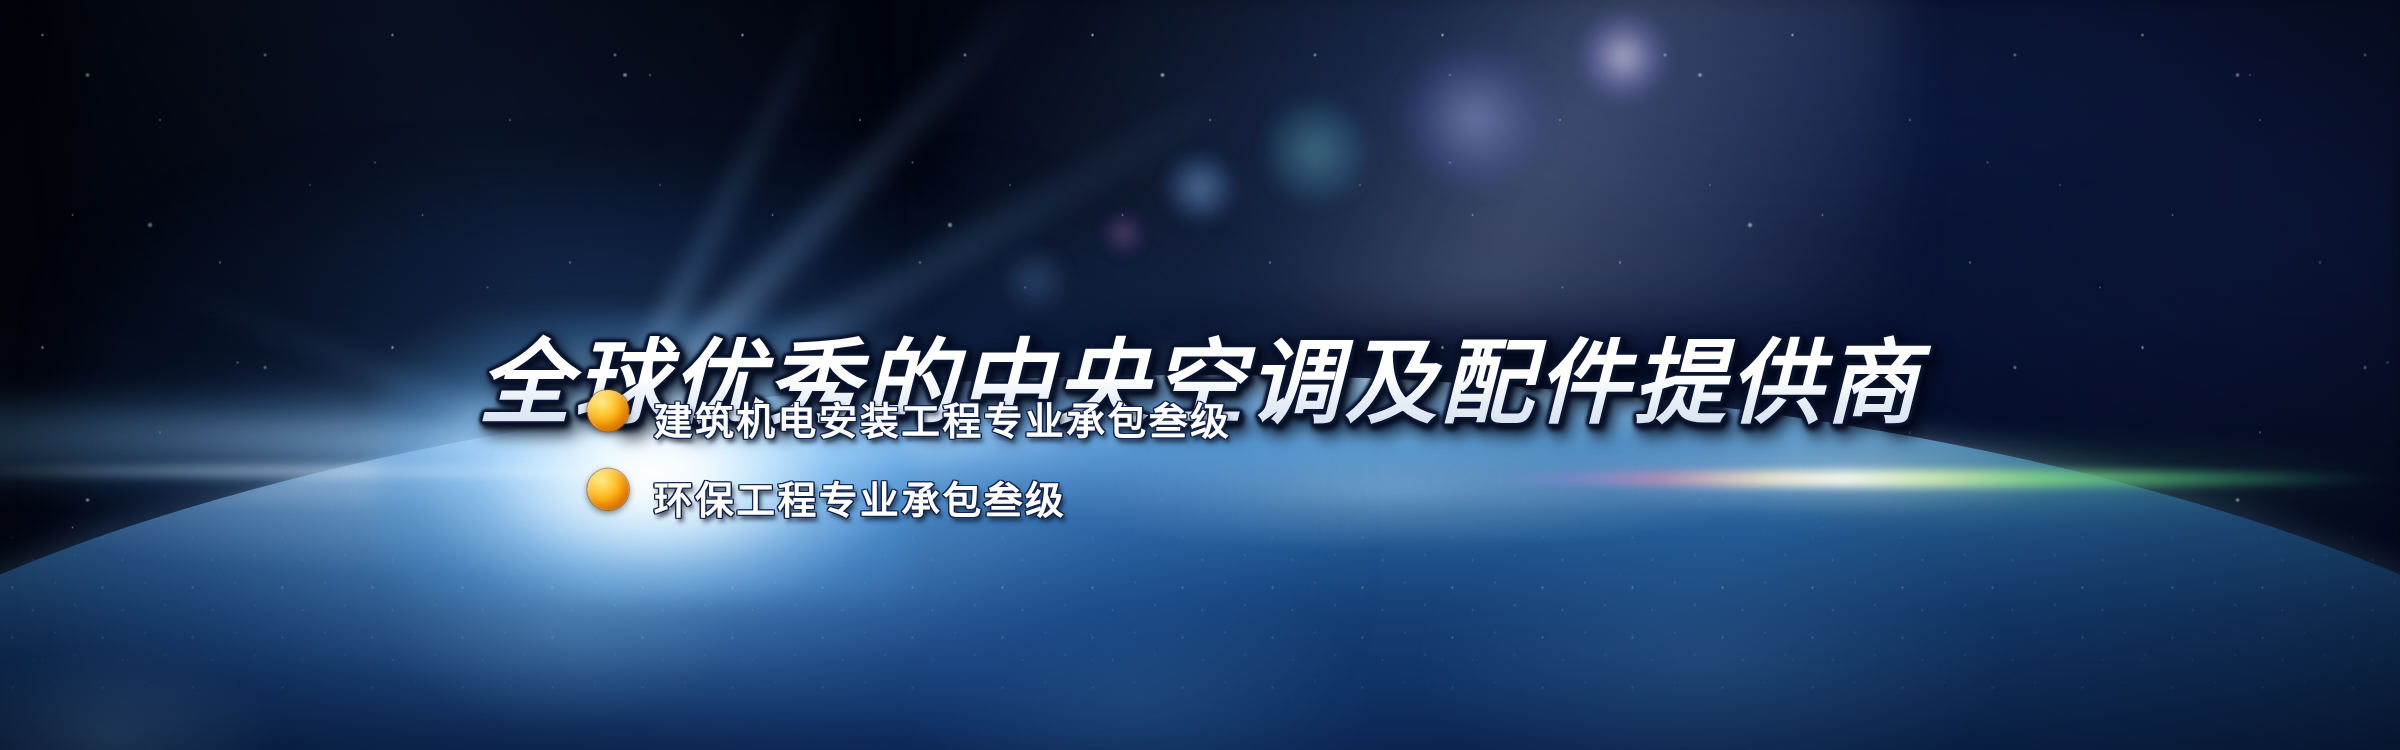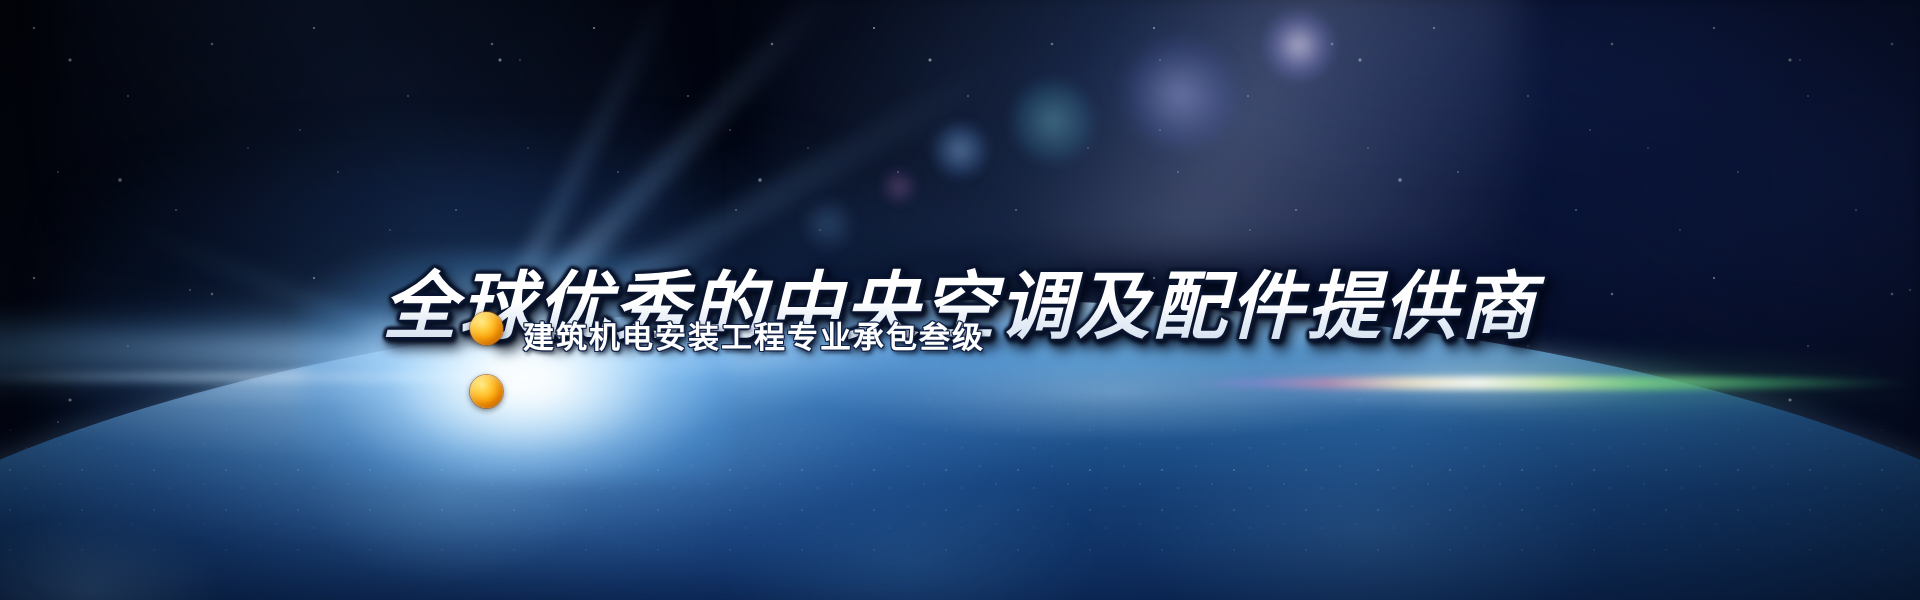--- a/index.html
+++ b/index.html
@@ -344,17 +344,18 @@
 
     <div class="bullets">
 
       <div class="bullet">
         <span class="dot"></span>
         <span class="bullet-text">建筑机电安装工程专业承包叁级</span>
       </div>
 
       <div class="bullet">
         <span class="dot"></span>
+        <span class="bullet-text">环保工程专业承包叁级</span>
       </div>
 
     </div>
   </div>
 </div>
 
 </body></html>

